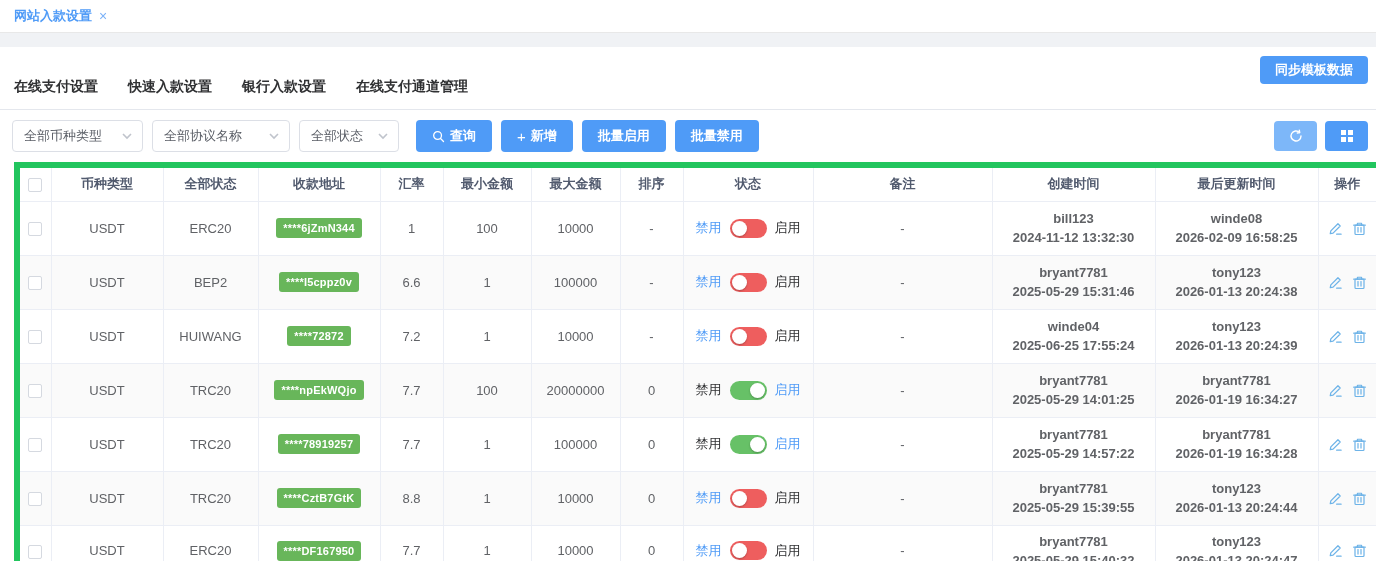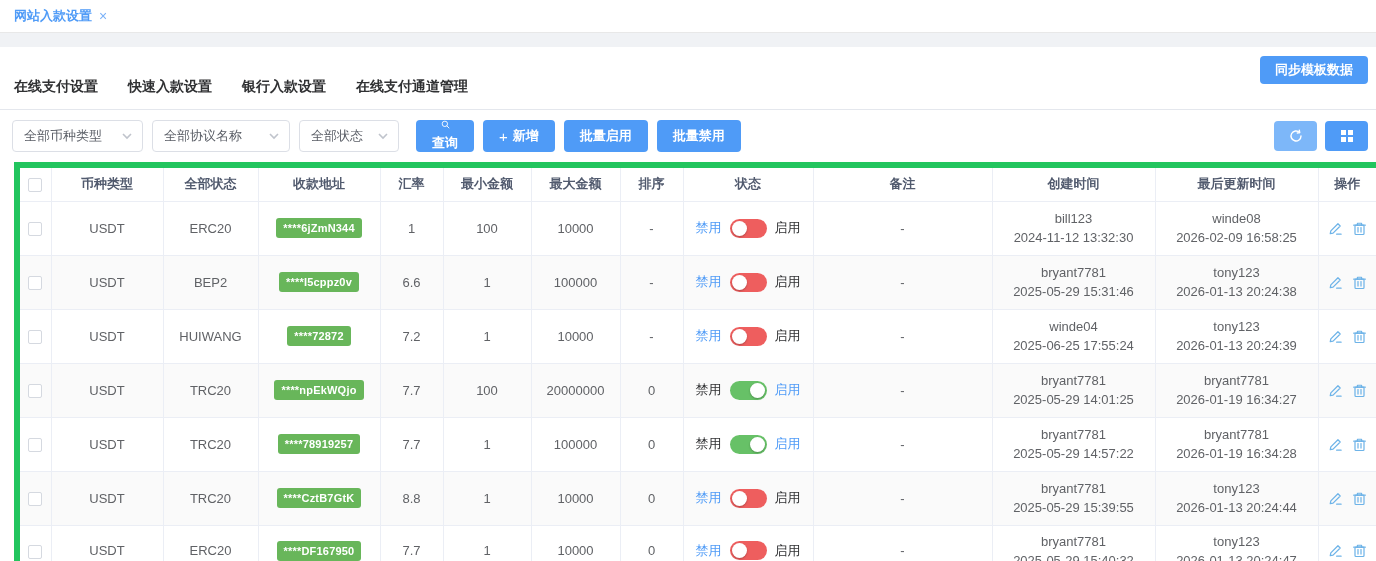--- a/index.html
+++ b/index.html
@@ -89,21 +89,21 @@
   .chevron polyline { stroke: #c0c4cc; stroke-width: 1.6; fill: none; }
 
   .btn {
     height: 32px; padding: 0 16px;
     background: #4f9bf7; color: #fff;
     border: none; border-radius: 4px;
     font-size: 13px; font-weight: 600;
     display: inline-flex; align-items: center; justify-content: center; gap: 5px;
     cursor: pointer; font-family: inherit; white-space: nowrap;
   }
-  .btn-search { margin-left: 8px; flex-direction: column; }
+  .btn-search { margin-left: 8px; }
   .btn .bicon { width: 13px; height: 13px; display: inline-block; }
   .btn .plus { font-size: 15px; font-weight: 400; line-height: 1; }
 
   .filter-right { margin-left: auto; display: flex; gap: 8px; }
   .icon-btn {
     width: 43px; height: 30px;
     border: none; border-radius: 4px;
     background: #4f9bf7; color: #fff;
     display: inline-flex; align-items: center; justify-content: center;
     cursor: pointer;
@@ -173,21 +173,21 @@
   .switch .knob {
     position: absolute; top: 2px;
     width: 15px; height: 15px; border-radius: 50%;
     background: #fff; box-shadow: 0 1px 2px rgba(0,0,0,.25);
   }
   .switch.off { background: #ee5e5e; }
   .switch.off .knob { left: 2px; }
   .switch.on { background: #67c167; }
   .switch.on .knob { right: 2px; }
 
-  .two-line div { line-height: 19px; }
+  .two-line div { line-height: 19px; font-weight: bold; }
 
   .ops { display: flex; align-items: center; justify-content: center; gap: 9px; }
   .op-icon { width: 15px; height: 15px; cursor: pointer; display: inline-flex; }
   .op-icon svg { width: 15px; height: 15px; }
   .op-icon path, .op-icon rect, .op-icon line {
     stroke: #6db3e8; fill: none; stroke-width: 1.3; stroke-linecap: round; stroke-linejoin: round;
   }
 </style>
 </head>
 <body>

